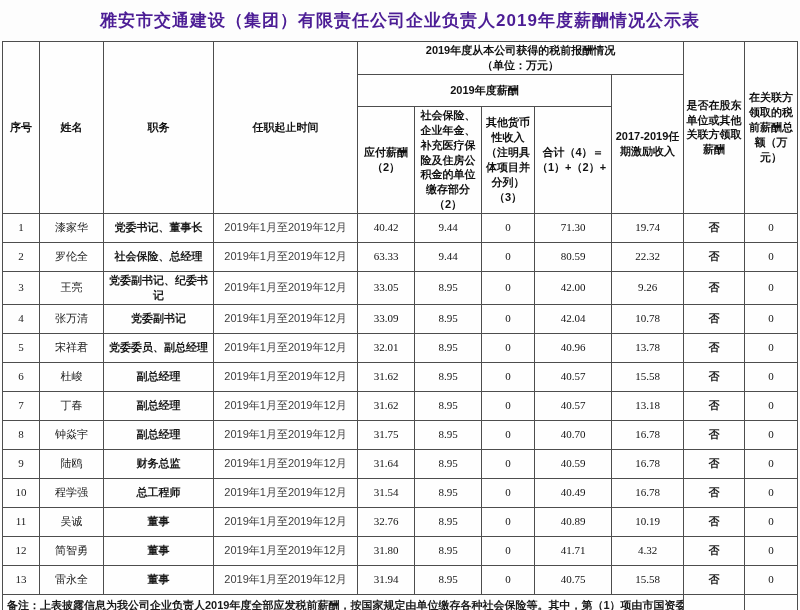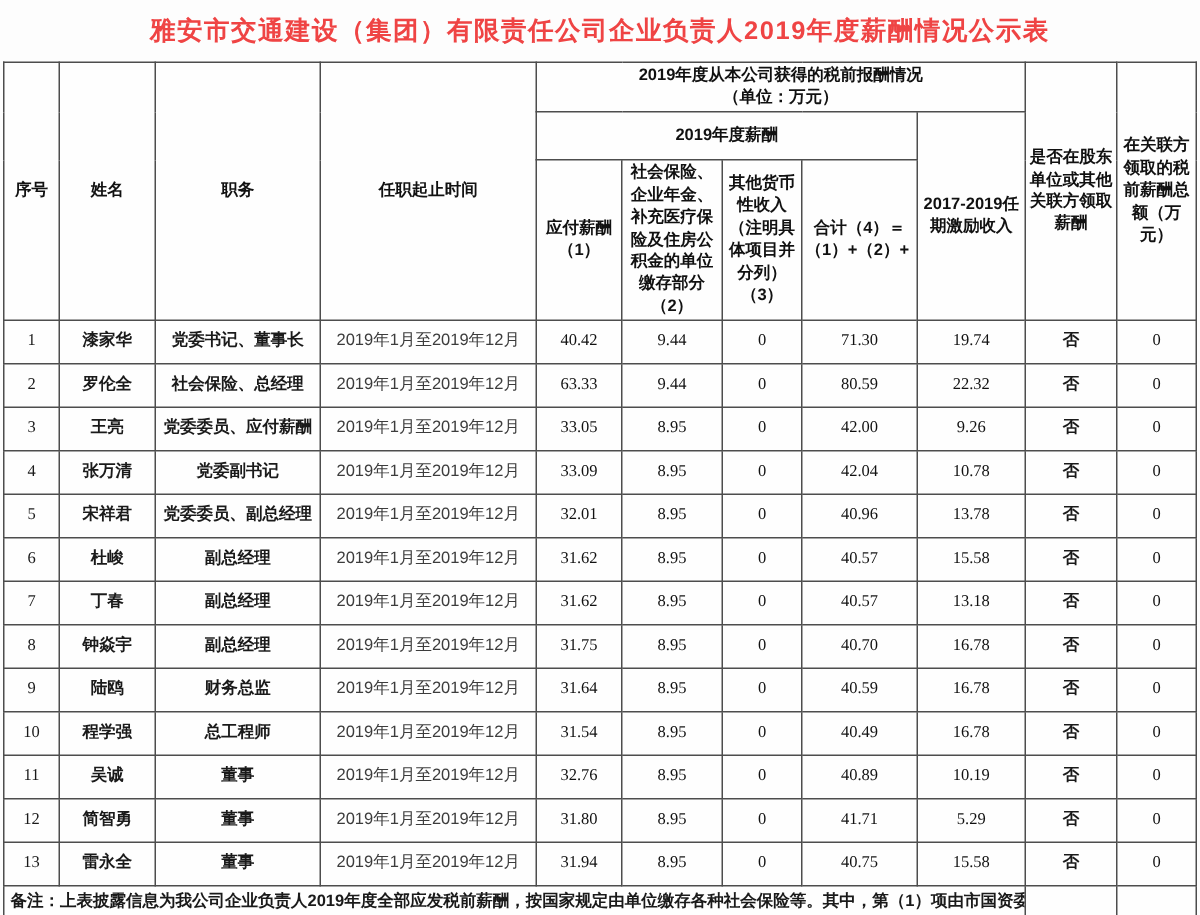--- a/index.html
+++ b/index.html
@@ -8,21 +8,21 @@
     background: #fcfcfc;
     font-family: "Liberation Sans", sans-serif;
     color: #1a1a1a;
     overflow: hidden;
   }
   .page { width: 800px; height: 610px; background: #fdfdfd; }
   .doc-title {
     height: 41px;
     display: flex; align-items: center; justify-content: center;
     font-size: 17px; font-weight: bold; letter-spacing: 1px;
-    color: #ef4444;
+    color: #4c1d95;
   }
   table.salary {
     margin-left: 2px;
     width: 795px;
     border-collapse: collapse;
     table-layout: fixed;
     background: #fefefe;
   }
   table.salary td, table.salary th {
     border: 1px solid #4d4d4d;
@@ -33,21 +33,21 @@
     line-height: 1.35;
     overflow: hidden;
   }
   thead th { font-weight: bold; color: #111; }
   .h-row1 { height: 33px; }
   .h-row2 { height: 32px; }
   .h-row3 { height: 95px; }
   .group-unit { font-weight: bold; }
   .drow { height: 29px; }
   .c-no   { font-family: "Liberation Serif", serif; font-size: 11.5px; }
-  .c-name { font-weight: bold; font-size: 11px; }
+  .c-name { font-weight: normal; font-size: 11px; }
   .c-title{ font-weight: bold; font-size: 12px; margin-top: 30px; }
   .c-term { font-size: 11px; color: #3c3c3c; font-weight: normal; }
   .c-num  { font-family: "Liberation Serif", serif; font-size: 11.5px; color: #111; }
   .c-flag { font-weight: bold; font-size: 11.5px; }
   .note-row { height: 23px; }
   .note-cell {
     text-align: left !important;
     font-weight: bold;
     font-size: 11px;
     padding-left: 4px !important;
@@ -87,21 +87,21 @@
           <div class="group-unit">（单位：万元）</div>
         </th>
         <th rowspan="3">是否在股东单位或其他关联方领取薪酬</th>
         <th rowspan="3">在关联方领取的税前薪酬总额（万元）</th>
       </tr>
       <tr class="h-row2">
         <th colspan="4">2019年度薪酬</th>
         <th rowspan="2">2017-2019任期激励收入</th>
       </tr>
       <tr class="h-row3">
-        <th>应付薪酬（1）</th>
+        <th>应付薪酬（2）</th>
         <th>社会保险、企业年金、补充医疗保险及住房公积金的单位缴存部分（2）</th>
         <th>其他货币性收入（注明具体项目并分列）（3）</th>
         <th>合计（4）＝（1）+（2）+（3）</th>
       </tr>
     </thead>
 
     <tbody>
 
     <tr class="drow">
         <td class="c-no">1</td>
@@ -125,21 +125,21 @@
         <td class="c-num">9.44</td>
         <td class="c-num">0</td>
         <td class="c-num">80.59</td>
         <td class="c-num">22.32</td>
         <td class="c-flag">否</td>
         <td class="c-num">0</td>
       </tr>
         <tr class="drow">
         <td class="c-no">3</td>
         <td class="c-name">王亮</td>
-        <td class="c-title">党委委员、应付薪酬</td>
+        <td class="c-title">党委副书记、纪委书记</td>
         <td class="c-term">2019年1月至2019年12月</td>
         <td class="c-num">33.05</td>
         <td class="c-num">8.95</td>
         <td class="c-num">0</td>
         <td class="c-num">42.00</td>
         <td class="c-num">9.26</td>
         <td class="c-flag">否</td>
         <td class="c-num">0</td>
       </tr>
         <tr class="drow">
@@ -248,21 +248,21 @@
       </tr>
         <tr class="drow">
         <td class="c-no">12</td>
         <td class="c-name">简智勇</td>
         <td class="c-title">董事</td>
         <td class="c-term">2019年1月至2019年12月</td>
         <td class="c-num">31.80</td>
         <td class="c-num">8.95</td>
         <td class="c-num">0</td>
         <td class="c-num">41.71</td>
-        <td class="c-num">5.29</td>
+        <td class="c-num">4.32</td>
         <td class="c-flag">否</td>
         <td class="c-num">0</td>
       </tr>
         <tr class="drow">
         <td class="c-no">13</td>
         <td class="c-name">雷永全</td>
         <td class="c-title">董事</td>
         <td class="c-term">2019年1月至2019年12月</td>
         <td class="c-num">31.94</td>
         <td class="c-num">8.95</td>

